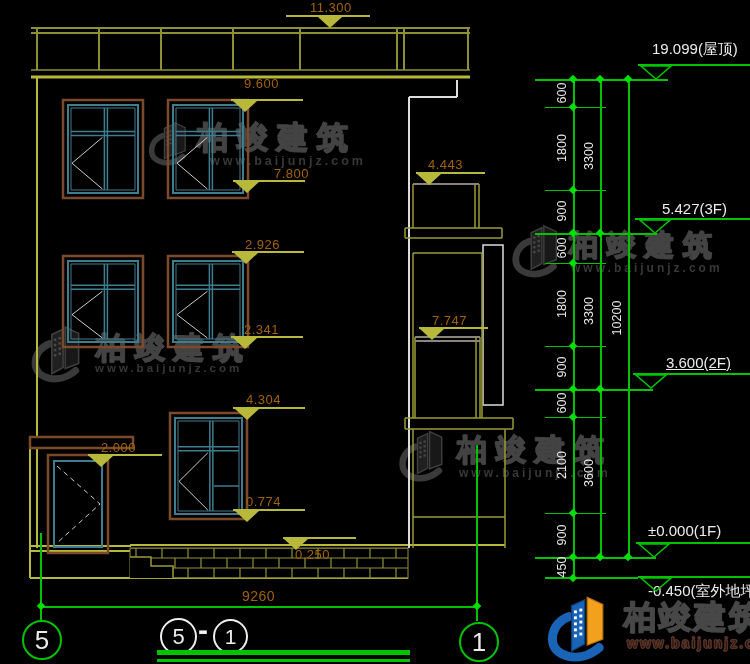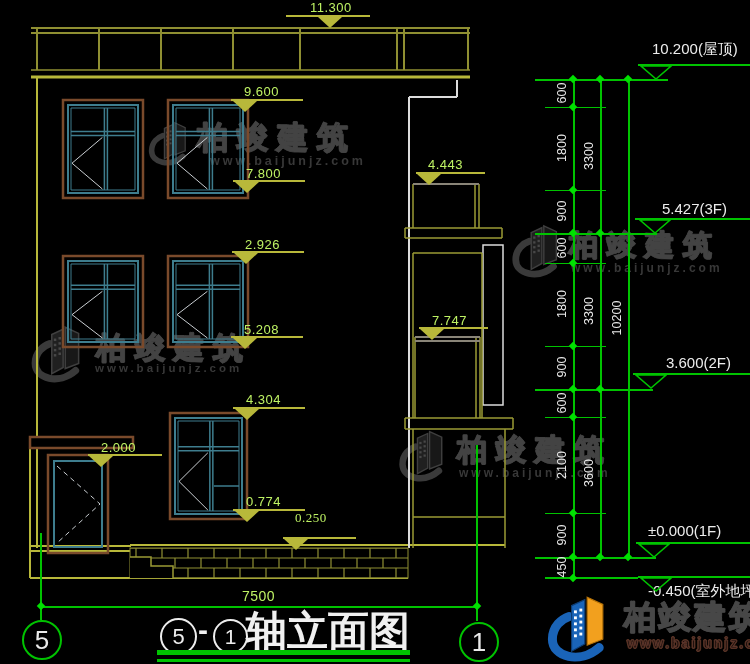--- a/index.html
+++ b/index.html
@@ -1,21 +1,21 @@
 <!DOCTYPE html>
 <html><head>
 <meta charset="utf-8">
 <style>
   html,body{margin:0;padding:0;background:#000;}
   #stage{position:relative;width:750px;height:664px;background:#000;overflow:hidden;
          font-family:"Liberation Sans",sans-serif;}
   .abs{position:absolute;}
   svg{display:block;}
   
-  .dim-text{position:absolute;color:#bef264;font-size:13px;white-space:nowrap;z-index:3;letter-spacing:0.5px;}
+  .dim-text{position:absolute;color:#a16207;font-size:13px;white-space:nowrap;z-index:3;letter-spacing:0.5px;}
   .lvl-text{position:absolute;color:#ececec;font-size:15px;white-space:nowrap;z-index:3;}
   .vlabel{position:absolute;color:#e9e9e9;font-size:12.5px;white-space:nowrap;z-index:3;
           transform:translate(-50%,-50%) rotate(-90deg);}
   .mline{position:absolute;height:1.5px;z-index:3;}
   .gline{position:absolute;background:#00c300;z-index:2;}
   .yline{background:#b8b83a;}
   .tri-fill{position:absolute;width:0;height:0;z-index:3;
             border-left:12px solid transparent;border-right:12px solid transparent;
             border-top:11px solid #b8b83a;}
   .tick{position:absolute;width:6px;height:6px;background:#00e000;transform:rotate(45deg);z-index:3;}
@@ -203,65 +203,65 @@
         <path d="M48 455 H108 V553 H48 Z" stroke="#7a4a2b" stroke-width="2.5" fill="none"></path>
         <path d="M54 461 H102 V547 H54 Z" stroke="#3e7d8e" stroke-width="2" fill="none"></path>
         <path d="M57 466 L100 504 L57 543" stroke="#c9ced2" stroke-width="1" fill="none" stroke-dasharray="5 4"></path>
       </g>
   </svg>
 
   <div id="dim-layer">
       <div class="dim-text" style="left:310px;top:0px;">11.300</div>
       <div class="mline yline" style="left:286px;top:15px;width:84px;"></div>
       <div class="tri-fill" style="left:318px;top:16.5px;"></div>
-      <div class="dim-text" style="left:244px;top:84px;">9.600</div>
+      <div class="dim-text" style="left:244px;top:76px;">9.600</div>
       <div class="mline yline" style="left:231px;top:99px;width:72px;"></div>
       <div class="tri-fill" style="left:233px;top:100.5px;"></div>
-      <div class="dim-text" style="left:246px;top:166px;">7.800</div>
+      <div class="dim-text" style="left:246px;top:166px;padding-left:28px;">7.800</div>
       <div class="mline yline" style="left:233px;top:180px;width:72px;"></div>
       <div class="tri-fill" style="left:235px;top:181.5px;"></div>
       <div class="dim-text" style="left:428px;top:157px;">4.443</div>
       <div class="mline yline" style="left:416px;top:172px;width:69px;"></div>
       <div class="tri-fill" style="left:417px;top:173.5px;"></div>
       <div class="dim-text" style="left:245px;top:237px;">2.926</div>
       <div class="mline yline" style="left:232px;top:251px;width:72px;"></div>
       <div class="tri-fill" style="left:234px;top:252.5px;"></div>
-      <div class="dim-text" style="left:244px;top:322px;">5.208</div>
+      <div class="dim-text" style="left:244px;top:322px;">2.341</div>
       <div class="mline yline" style="left:231px;top:336px;width:72px;"></div>
       <div class="tri-fill" style="left:233px;top:337.5px;"></div>
       <div class="dim-text" style="left:432px;top:313px;">7.747</div>
       <div class="mline yline" style="left:419px;top:327px;width:69px;"></div>
       <div class="tri-fill" style="left:420px;top:328.5px;"></div>
       <div class="dim-text" style="left:246px;top:392px;">4.304</div>
       <div class="mline yline" style="left:233px;top:407px;width:72px;"></div>
       <div class="tri-fill" style="left:235px;top:408.5px;"></div>
       <div class="dim-text" style="left:246px;top:494px;">0.774</div>
       <div class="mline yline" style="left:233px;top:509px;width:72px;"></div>
       <div class="tri-fill" style="left:235px;top:510.5px;"></div>
       <div class="dim-text" style="left:101px;top:440px;">2.000</div>
       <div class="mline yline" style="left:88px;top:454px;width:74px;"></div>
       <div class="tri-fill" style="left:89px;top:455.5px;"></div>
-      <div class="dim-text" style="left:295px;top:510px;font-family:Liberation Serif, serif;">0.250</div>
+      <div class="dim-text" style="left:295px;top:547px;">0.250</div>
       <div class="mline yline" style="left:283px;top:537px;width:73px;"></div>
       <div class="tri-fill" style="left:284px;top:538.5px;"></div>
-      <div class="lvl-text" style="left:652px;top:40px;">10.200(屋顶)</div>
+      <div class="lvl-text" style="left:652px;top:40px;">19.099(屋顶)</div>
       <div class="mline" style="left:638px;top:64px;width:112px;background:#00c300;"></div>
       <div class="abs" style="left:640px;top:65px;z-index:3;">
         <svg width="32" height="15">
           <path d="M1 1 L31 1 L16 14 Z" fill="none" stroke="#00c300" stroke-width="1.5"></path>
         </svg>
       </div>
       <div class="lvl-text" style="left:662px;top:200px;">5.427(3F)</div>
       <div class="mline" style="left:635px;top:218px;width:115px;background:#00c300;"></div>
       <div class="abs" style="left:639px;top:219px;z-index:3;">
         <svg width="32" height="15">
           <path d="M1 1 L31 1 L16 14 Z" fill="none" stroke="#00c300" stroke-width="1.5"></path>
         </svg>
       </div>
-      <div class="lvl-text" style="left:666px;top:354px;">3.600(2F)</div>
+      <div class="lvl-text" style="left:666px;top:354px;text-decoration:underline;">3.600(2F)</div>
       <div class="mline" style="left:633px;top:373px;width:117px;background:#00c300;"></div>
       <div class="abs" style="left:635px;top:374px;z-index:3;">
         <svg width="32" height="15">
           <path d="M1 1 L31 1 L16 14 Z" fill="none" stroke="#00c300" stroke-width="1.5"></path>
         </svg>
       </div>
       <div class="lvl-text" style="left:648px;top:522px;">±0.000(1F)</div>
       <div class="mline" style="left:636px;top:542px;width:114px;background:#00c300;"></div>
       <div class="abs" style="left:638px;top:543px;z-index:3;">
         <svg width="32" height="15">
@@ -319,39 +319,38 @@
       <div class="vlabel" style="left:589px;top:473px;">3600</div>
       <div class="gline" style="left:628px;top:79px;width:1.5px;height:478px;"></div>
       <div class="tick" style="left:625px;top:76px;"></div>
       <div class="tick" style="left:625px;top:554px;"></div>
       <div class="vlabel" style="left:617px;top:318px;">10200</div>
     </div>
 
   <div class="gline" style="left:41px;top:606px;width:436px;height:1.5px;"></div>
   <div class="tick" style="left:38px;top:603px;"></div>
   <div class="tick" style="left:474px;top:603px;"></div>
-  <div class="dim-text" style="left:242px;top:588px;font-size:14px;">7500</div>
+  <div class="dim-text" style="left:242px;top:588px;font-size:14px;">9260</div>
 
   <div class="gline" style="left:40px;top:533px;width:1.5px;height:87px;"></div>
   <div class="gline" style="left:476px;top:445px;width:1.5px;height:176px;"></div>
   <div class="bubble" style="left:22px;top:620px;">
     <span>5</span>
   </div>
   <div class="bubble" style="left:459px;top:622px;">
     <span>1</span>
   </div>
 
   <div class="tcircle" style="left:160px;top:618px;width:33px;height:33px;font-size:22px;">
     <span>5</span>
   </div>
   <div class="title-txt" style="left:198px;top:613px;font-size:30px;">-</div>
   <div class="tcircle" style="left:213px;top:619px;width:31px;height:31px;font-size:21px;">
     <span>1</span>
   </div>
-  <div class="title-txt" style="left:246px;top:604px;font-size:41px;">轴立面图</div>
   <div class="abs" style="left:157px;top:650px;width:253px;height:5px;background:#00c300;z-index:4;"></div>
   <div class="abs" style="left:157px;top:659px;width:253px;height:2.5px;background:#00c300;z-index:4;"></div>
 
   <div class="abs" style="left:540px;top:588px;width:210px;height:76px;z-index:6;">
     <svg class="abs" style="left:0;top:2px;" width="80" height="72" viewBox="0 0 60 60">
       <path d="M46 48 C30 62 7 56 7 41 C7 30 15 24 21 22" stroke="#1a64b8" stroke-width="7.5" fill="none" stroke-linecap="round"></path>
       <polygon points="23,13 34,8 34,45 23,51" fill="#1a64b8" stroke="#0d3d75" stroke-width="1"></polygon>
       <polygon points="36,6 49,12 49,41 36,46" fill="#f2a01e" stroke="#b87408" stroke-width="1"></polygon>
       <g fill="#ffffff">
         <rect x="25" y="17" width="2.4" height="2.4"></rect>

